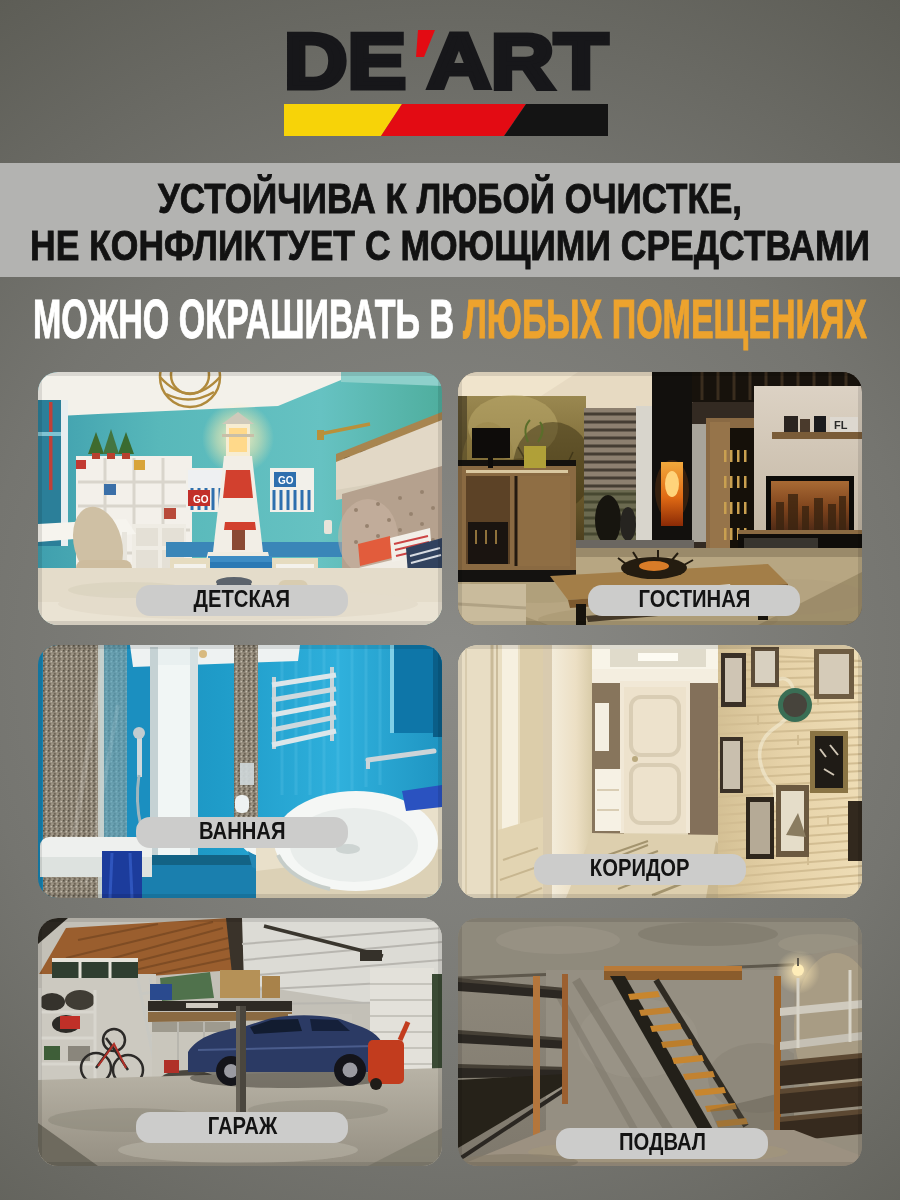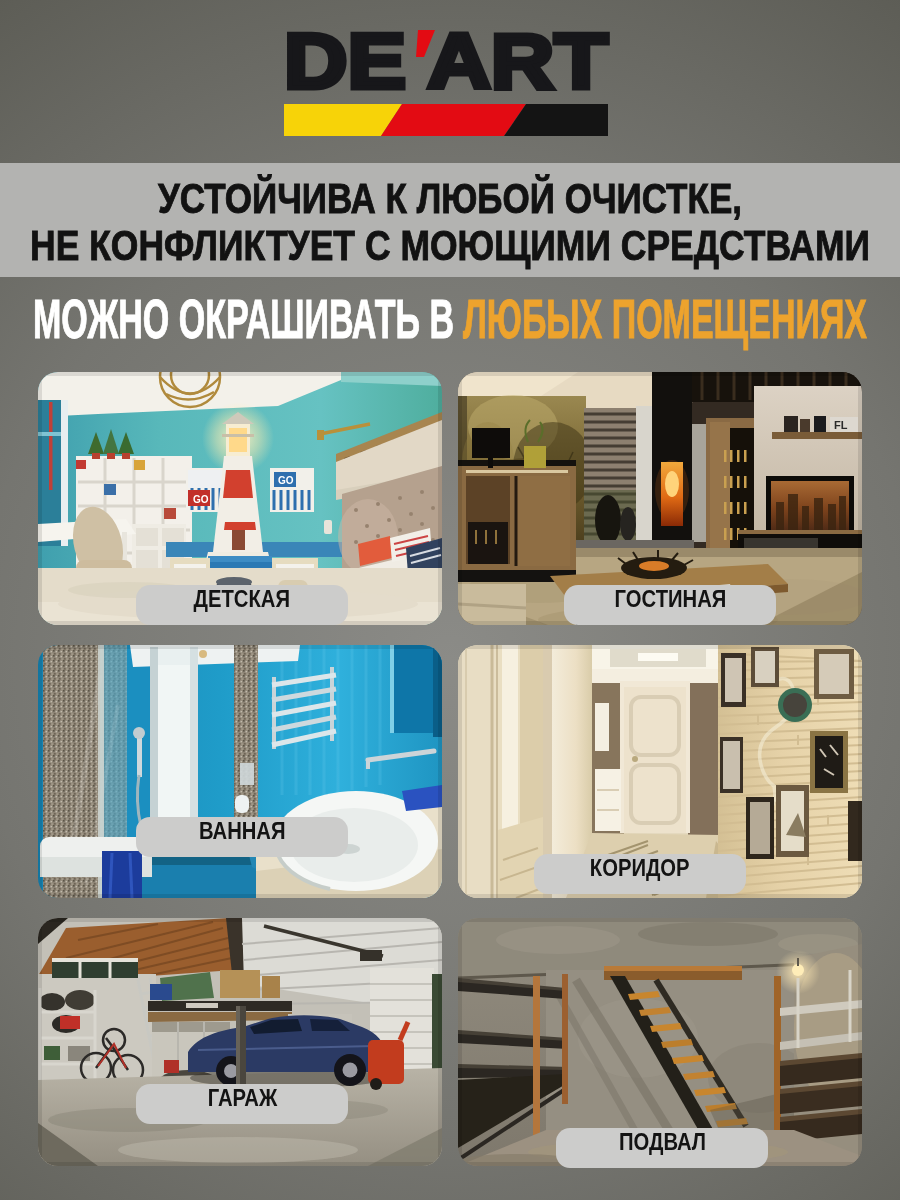--- a/index.html
+++ b/index.html
@@ -1,18 +1,18 @@
 <!DOCTYPE html>
 <html><head><meta charset="utf-8"><style>
 html,body{margin:0;padding:0}
 body{width:900px;height:1200px;position:relative;overflow:hidden;
 background:radial-gradient(950px 950px at 450px 660px, #8b8b87 0%, #757570 50%, #52524a 100%);
 font-family:"Liberation Sans",sans-serif;}
 .abs{position:absolute}
-.pill{position:absolute;width:212px;height:40px;border-radius:14px;background:#cccccb;
+.pill{position:absolute;width:212px;height:31px;border-radius:14px;background:#cccccb;
 text-align:center;color:#131313;font-weight:bold;}
 .pill span{display:inline-block;font-size:23px;line-height:29px;transform:scaleX(0.88);transform-origin:center;letter-spacing:0px;}
 </style></head><body>
 
 <div class="abs" style="left:0;top:163px;width:900px;height:114px;background:#b3b3b1"></div>
 
 <svg class="abs" style="left:0;top:0" width="900" height="160" viewBox="0 0 900 160">
 
   <text x="284" y="88" textLength="324" lengthAdjust="spacingAndGlyphs" font-family="Liberation Sans" font-size="77" font-weight="bold" fill="#17171a" stroke="#17171a" stroke-width="5">DE ART</text>
 
@@ -398,21 +398,21 @@
 
   <polygon points="230,216 272,212 276,222 234,227" fill="#d8d4cc"></polygon>
   <polygon points="238,224 280,219 282,226 240,232" fill="#b8b4ac"></polygon>
 
   <rect x="0" y="212" width="68" height="41" fill="#c9bb9c"></rect>
   <line x1="0" y1="232" x2="68" y2="236" stroke="#b0a284" stroke-width="3"></line>
 
   <rect width="404" height="253" fill="none" stroke="rgba(0,0,0,0.10)" stroke-width="8"></rect>
 </svg>
 
-<div class="pill" style="left:564px;top:585px"><span>ГОСТИНАЯ</span></div>
+<div class="pill" style="left:588px;top:585px"><span>ГОСТИНАЯ</span></div>
 
 <svg class="abs" style="left:38px;top:645px;border-radius:20px" width="404" height="253" viewBox="0 0 404 253">
   <defs>
     <linearGradient id="p3blue" x1="0" y1="0" x2="1" y2="0">
       <stop offset="0%" stop-color="#1683b2"></stop>
         <stop offset="45%" stop-color="#1f9cc9"></stop>
         <stop offset="75%" stop-color="#2fb0dc"></stop>
         <stop offset="100%" stop-color="#1f95c2"></stop>
     </linearGradient>
     <pattern id="p3mos" width="5" height="5" patternUnits="userSpaceOnUse">
@@ -762,21 +762,21 @@
   <rect x="330" y="122" width="36" height="44" rx="5" fill="#c23c1e"></rect>
   <path d="M362,122 l8,-18" stroke="#c23c1e" stroke-width="5"></path>
   <circle cx="338" cy="166" r="6" fill="#1f1c18"></circle>
 
   <rect x="198" y="88" width="10" height="118" fill="#4a463e"></rect>
   <rect x="198" y="88" width="4" height="118" fill="#676258"></rect>
 
   <rect width="404" height="248" fill="none" stroke="rgba(0,0,0,0.10)" stroke-width="8"></rect>
 </svg>
 
-<div class="pill" style="left:136px;top:1084px"><span>ГАРАЖ</span></div>
+<div class="pill" style="left:136px;top:1112px"><span>ГАРАЖ</span></div>
 
 <svg class="abs" style="left:458px;top:918px;border-radius:20px" width="404" height="248" viewBox="0 0 404 248">
   <defs>
     <linearGradient id="p6wall" x1="0" y1="0" x2="0" y2="1">
       <stop offset="0%" stop-color="#938d80"></stop>
         <stop offset="100%" stop-color="#7e786c"></stop>
     </linearGradient>
     <radialGradient id="p6lamp" cx="50%" cy="50%" r="50%">
       <stop offset="0%" stop-color="#ffe9b4" stop-opacity="0.9"></stop>
         <stop offset="100%" stop-color="#ffe9b4" stop-opacity="0"></stop>

